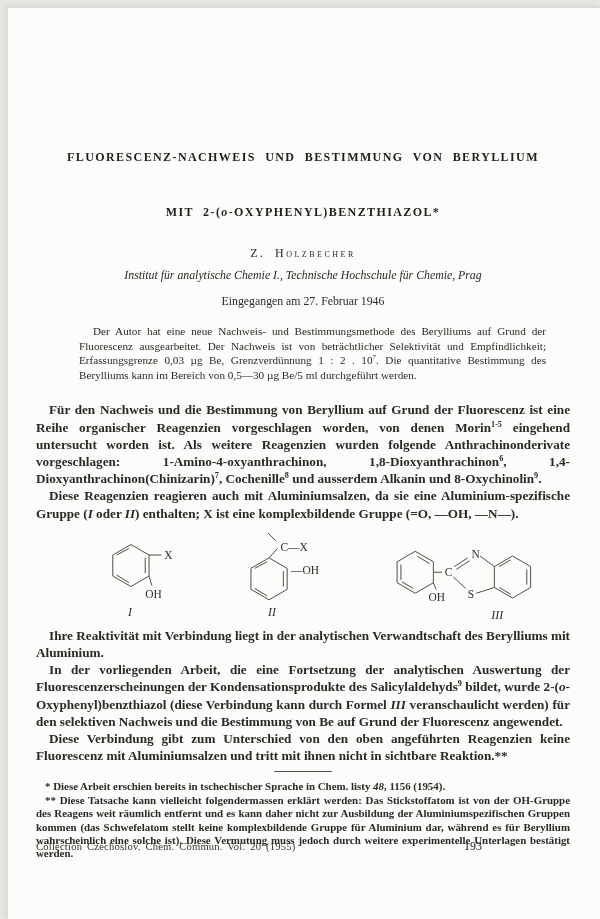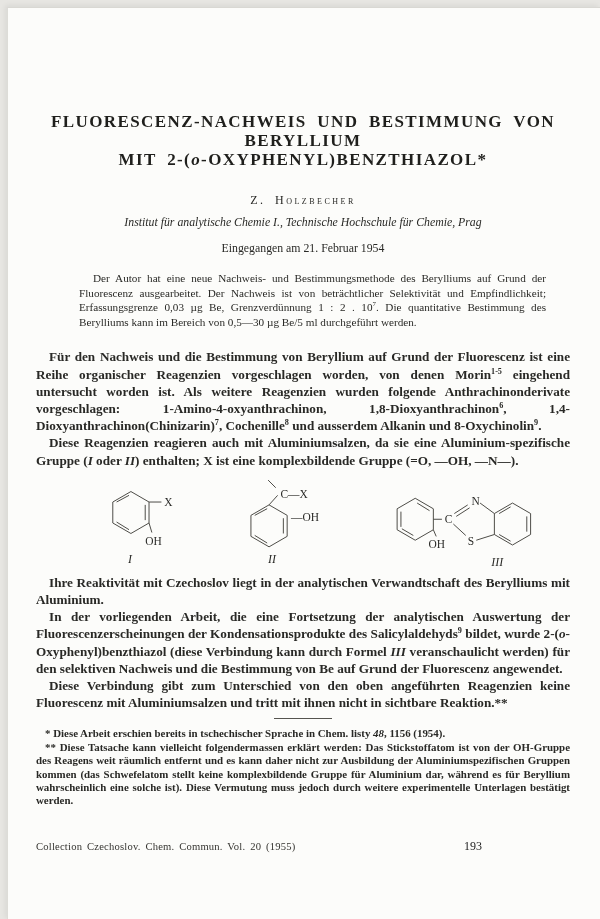--- a/index.html
+++ b/index.html
@@ -15,22 +15,22 @@
     position:absolute;left:7px;top:7px;width:592px;height:912px;
     background:#fcfcfa;
     border-top:1px solid #d9d8d3;
     border-left:1px solid #dddcd7;
     box-shadow:-2px -2px 5px rgba(0,0,0,0.06);
   }
   .content{position:relative;height:100%;padding:0 30px 0 28px;box-sizing:border-box;}
 
   .title-block{padding-top:104px;text-align:center;}
   .title-line{
-    font-weight:bold;font-size:17px;line-height:19px;
-    letter-spacing:1.4px;word-spacing:5px;color:#1f1f1c;
+    font-weight:bold;font-size:12px;line-height:19px;
+    letter-spacing:1.4px;word-spacing:5px;color:#1f1f1c;margin-top:36px;
   }
   .author{
     margin-top:24px;text-align:center;font-size:12px;
     font-variant:small-caps;letter-spacing:2.5px;word-spacing:4px;
   }
   .affiliation{margin-top:7px;text-align:center;font-style:italic;font-size:11.8px;}
   .received{margin-top:11px;text-align:center;font-size:11.8px;}
 
   .abstract{
     margin:15px 24px 0 43px;
@@ -78,21 +78,21 @@
 <div class="page">
   <div class="content">
 
     <div class="title-block">
       <div class="title-line">FLUORESCENZ-NACHWEIS UND BESTIMMUNG VON BERYLLIUM</div>
       <div class="title-line">MIT 2-(<i>o</i>-OXYPHENYL)BENZTHIAZOL*</div>
     </div>
 
     <div class="author">Z. Holzbecher</div>
     <div class="affiliation">Institut für analytische Chemie I., Technische Hochschule für Chemie, Prag</div>
-    <div class="received">Eingegangen am 21. Februar 1954</div>
+    <div class="received">Eingegangen am 27. Februar 1946</div>
 
     <div class="abstract">Der Autor hat eine neue Nachweis- und Bestimmungsmethode des Berylliums auf Grund der Fluorescenz ausgearbeitet. Der Nachweis ist von beträchtlicher Selektivität und Empfindlichkeit; Erfassungsgrenze 0,03 µg Be, Grenzverdünnung 1 : 2 . 10<sup>7</sup>. Die quantitative Bestimmung des Berylliums kann im Bereich von 0,5—30 µg Be/5 ml durchgeführt werden.</div>
 
     <div class="body-text">
       <p>Für den Nachweis und die Bestimmung von Beryllium auf Grund der Fluorescenz ist eine Reihe organischer Reagenzien vorgeschlagen worden, von denen Morin<sup>1-5</sup> eingehend untersucht worden ist. Als weitere Reagenzien wurden folgende Anthrachinonderivate vorgeschlagen: 1-Amino-4-oxyanthrachinon, 1,8-Dioxyanthrachinon<sup>6</sup>, 1,4-Dioxyanthrachinon(Chinizarin)<sup>7</sup>, Cochenille<sup>8</sup> und ausserdem Alkanin und 8-Oxychinolin<sup>9</sup>.</p>
       <p>Diese Reagenzien reagieren auch mit Aluminiumsalzen, da sie eine Aluminium-spezifische Gruppe (<i>I</i> oder <i>II</i>) enthalten; X ist eine komplexbildende Gruppe (=O, —OH, —N—).</p>
     </div>
 
     <div class="figures">
 
@@ -139,21 +139,21 @@
         <polygon points="140,25 159,36 159,58 140,69 121,58 121,36"></polygon>
         <line x1="155" y1="39" x2="155" y2="55"></line>
         <line x1="126" y1="36" x2="138" y2="29"></line>
         <line x1="138" y1="65" x2="126" y2="58"></line>
         <text class="fig-caption" x="124" y="91" text-anchor="middle">III</text>
       </svg>
 
     </div>
 
     <div class="body-text" style="margin-top:2px;">
-      <p>Ihre Reaktivität mit Czechoslov liegt in der analytischen Verwandtschaft des Berylliums mit Aluminium.</p>
+      <p>Ihre Reaktivität mit Verbindung liegt in der analytischen Verwandtschaft des Berylliums mit Aluminium.</p>
       <p>In der vorliegenden Arbeit, die eine Fortsetzung der analytischen Auswertung der Fluorescenzerscheinungen der Kondensationsprodukte des Salicylaldehyds<sup>9</sup> bildet, wurde 2-(<i>o</i>-Oxyphenyl)benzthiazol (diese Verbindung kann durch Formel <i>III</i> veranschaulicht werden) für den selektiven Nachweis und die Bestimmung von Be auf Grund der Fluorescenz angewendet.</p>
       <p>Diese Verbindung gibt zum Unterschied von den oben angeführten Reagenzien keine Fluorescenz mit Aluminiumsalzen und tritt mit ihnen nicht in sichtbare Reaktion.**</p>
     </div>
 
     <hr class="footnote-rule">
 
     <div class="footnotes">
       <p>* Diese Arbeit erschien bereits in tschechischer Sprache in Chem. listy <i>48</i>, 1156 (1954).</p>
       <p>** Diese Tatsache kann vielleicht folgendermassen erklärt werden: Das Stickstoffatom ist von der OH-Gruppe des Reagens weit räumlich entfernt und es kann daher nicht zur Ausbildung der Aluminiumspezifischen Gruppen kommen (das Schwefelatom stellt keine komplexbildende Gruppe für Aluminium dar, während es für Beryllium wahrscheinlich eine solche ist). Diese Vermutung muss jedoch durch weitere experimentelle Unterlagen bestätigt werden.</p>
     </div>

